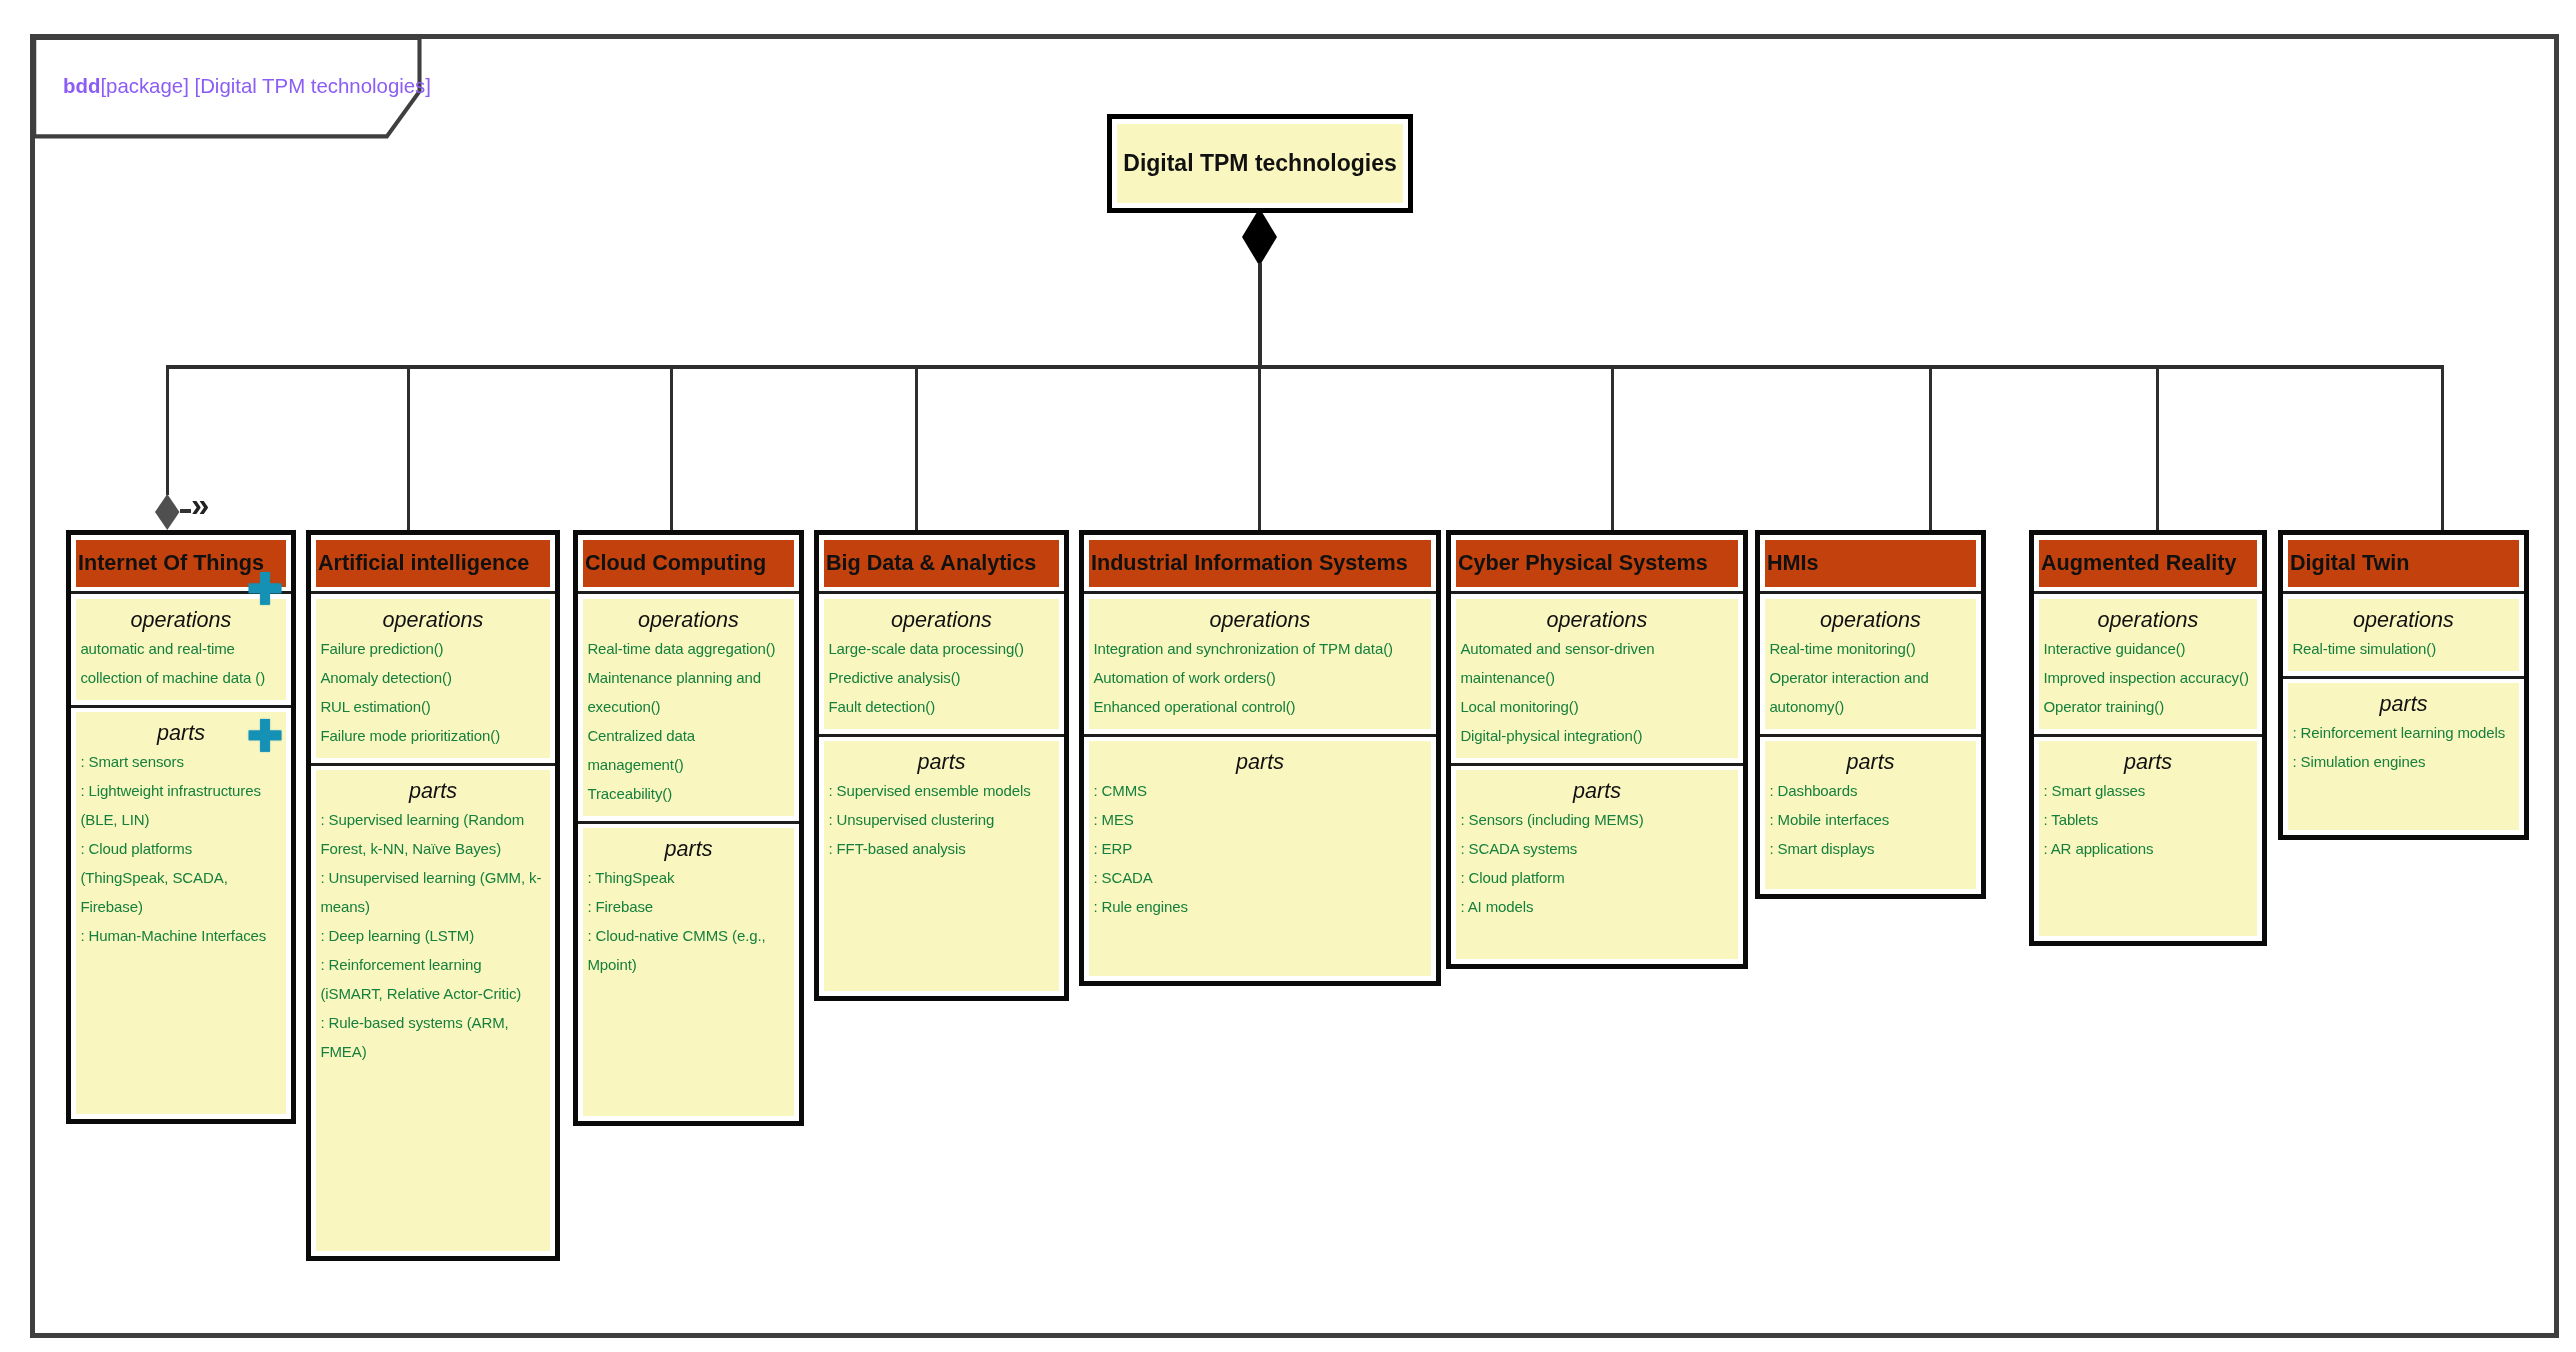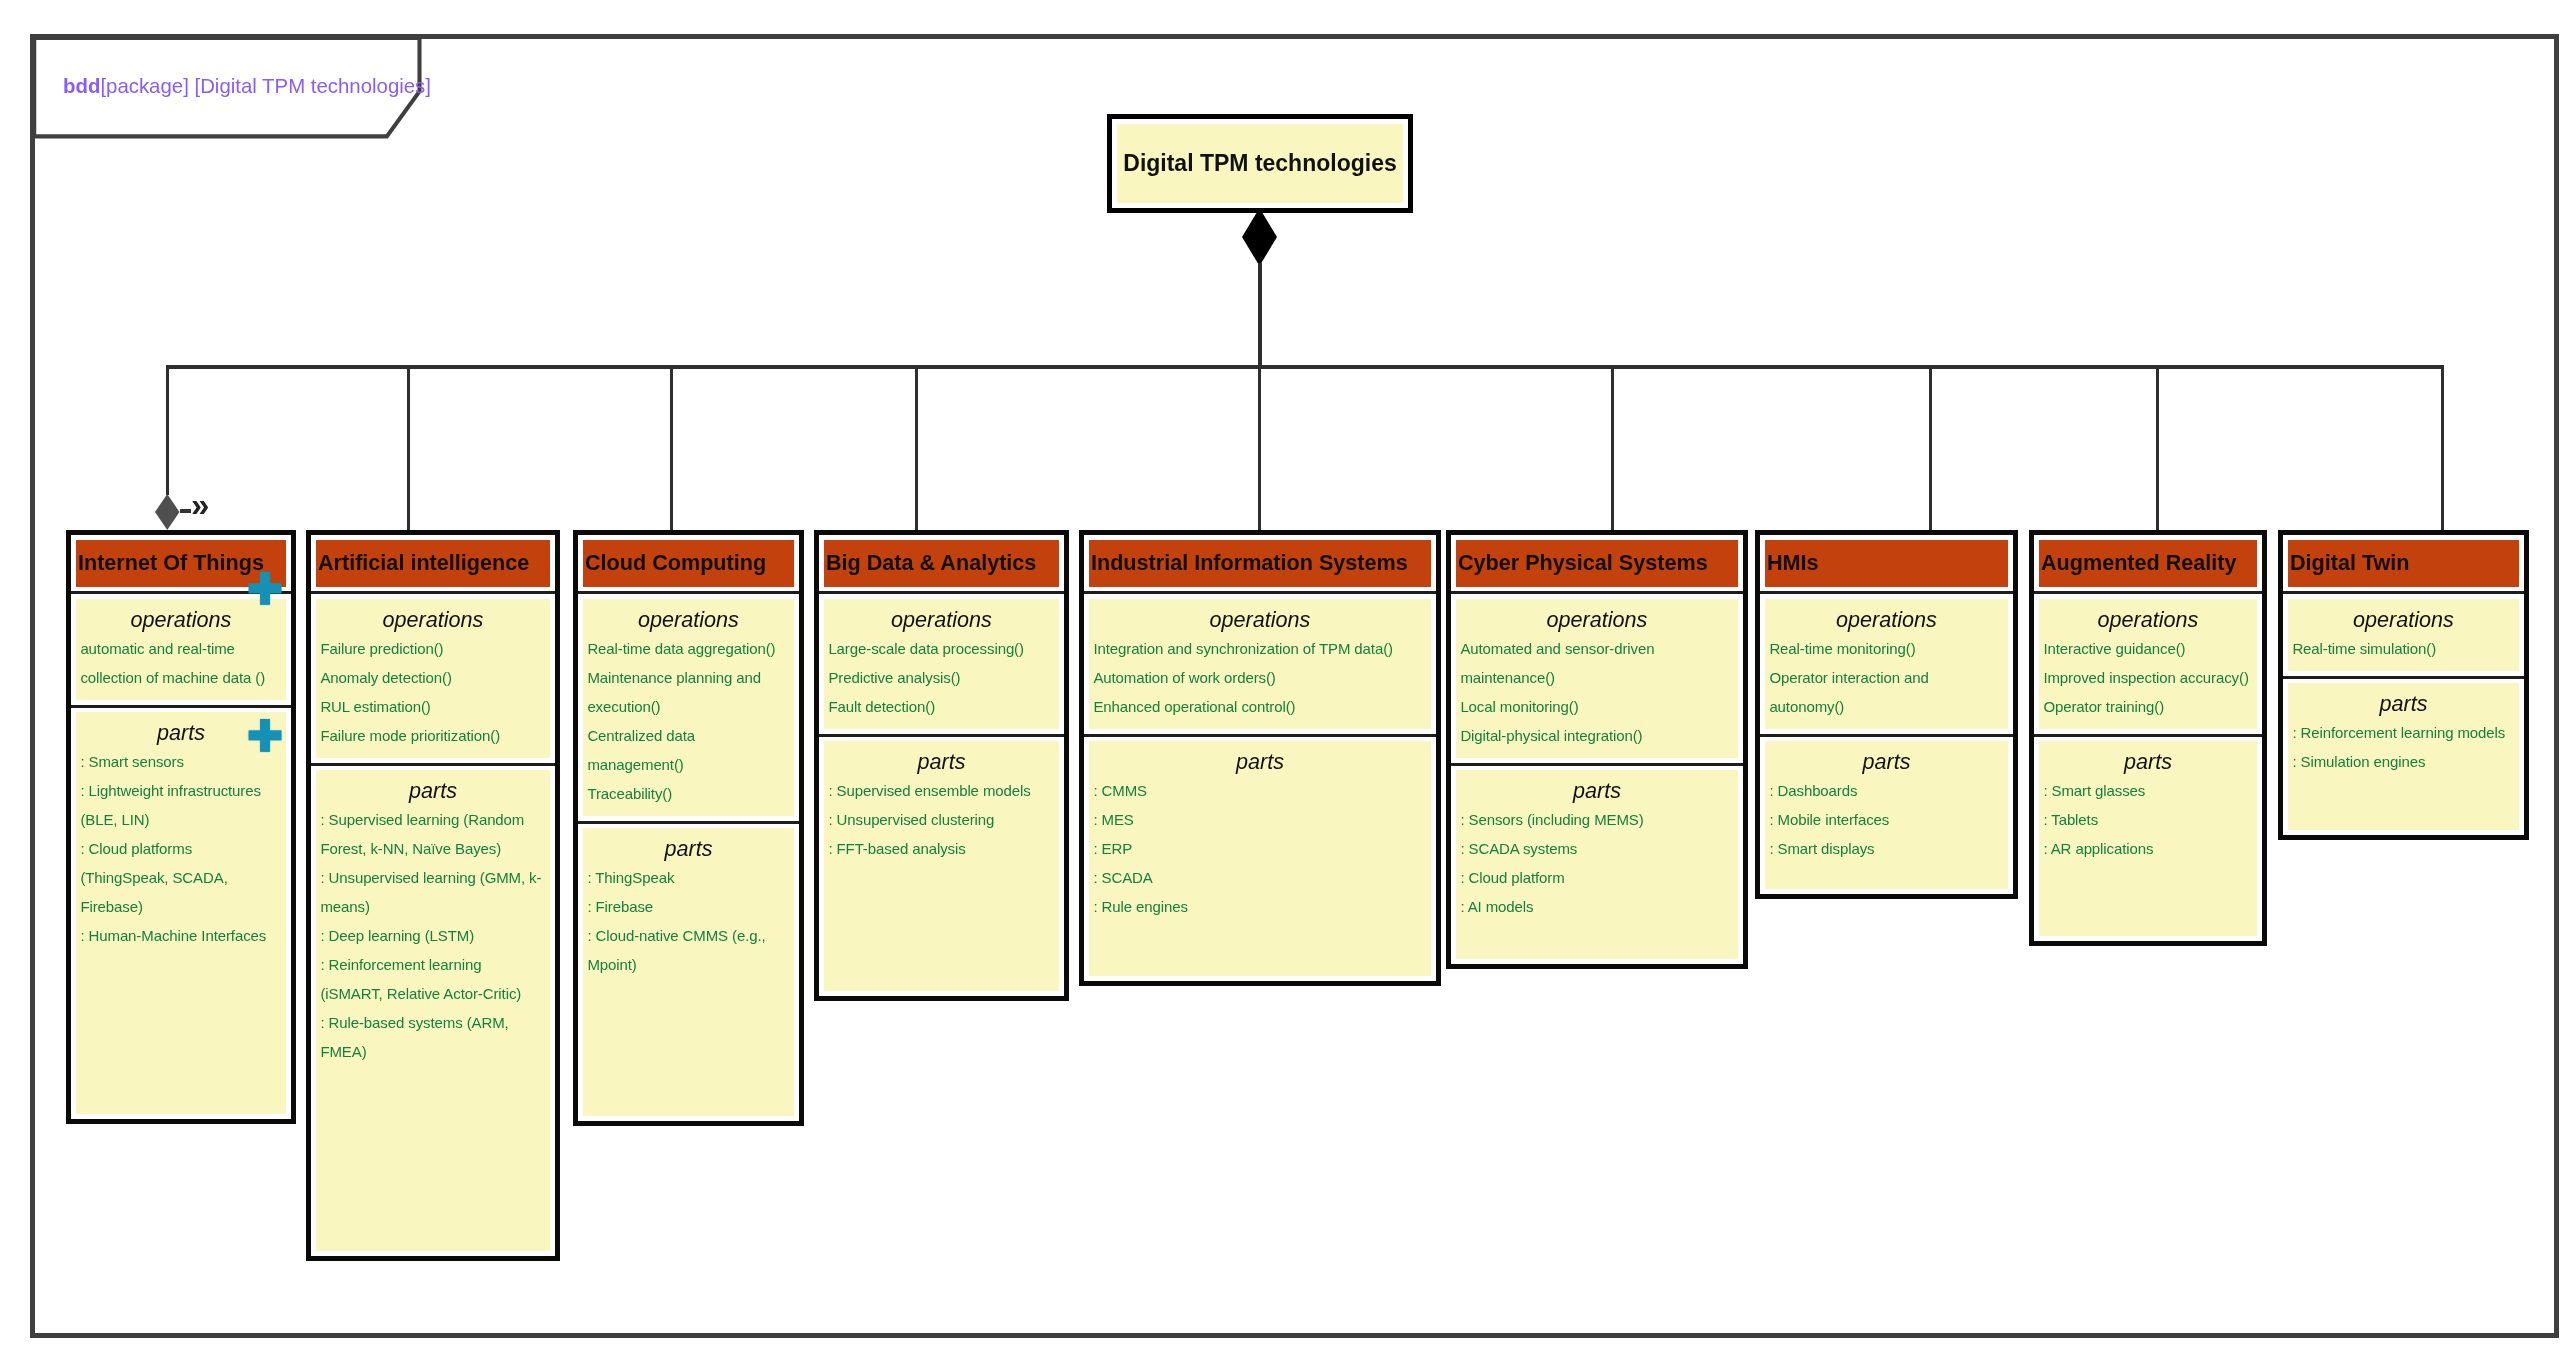--- a/index.html
+++ b/index.html
@@ -57,21 +57,21 @@
   .block{
     position:absolute;top:530px;background:#ffffff;border:5.8px solid #0a0a0a;
     box-sizing:border-box;display:flex;flex-direction:column;
   }
   .b1{left:66px;width:230px;min-height:594px;}
   .b2{left:306px;width:254px;min-height:731px;}
   .b3{left:573px;width:231px;min-height:596px;}
   .b4{left:814px;width:255px;min-height:471px;}
   .b5{left:1079px;width:362px;min-height:456px;}
   .b6{left:1446px;width:302px;min-height:439px;}
-  .b7{left:1755px;width:263px;min-height:369px;}
+  .b7{left:1755px;width:231px;min-height:369px;}
   .b8{left:2029px;width:238px;min-height:416px;}
   .b9{left:2278px;width:251px;min-height:310px;}
   .btitle{
     margin:4.7px;background:#c2410c;text-align:left;
     font-weight:bold;font-size:21.6px;padding:10.5px 2.3px;white-space:nowrap;
   }
   .sep{height:2.9px;background:#1d1d1d;}
   .comp{margin:4.7px;background:#faf6c0;padding:5.8px 4.7px 8.2px 4.7px;}
   .comp.parts{flex:1;}
   .clabel{

